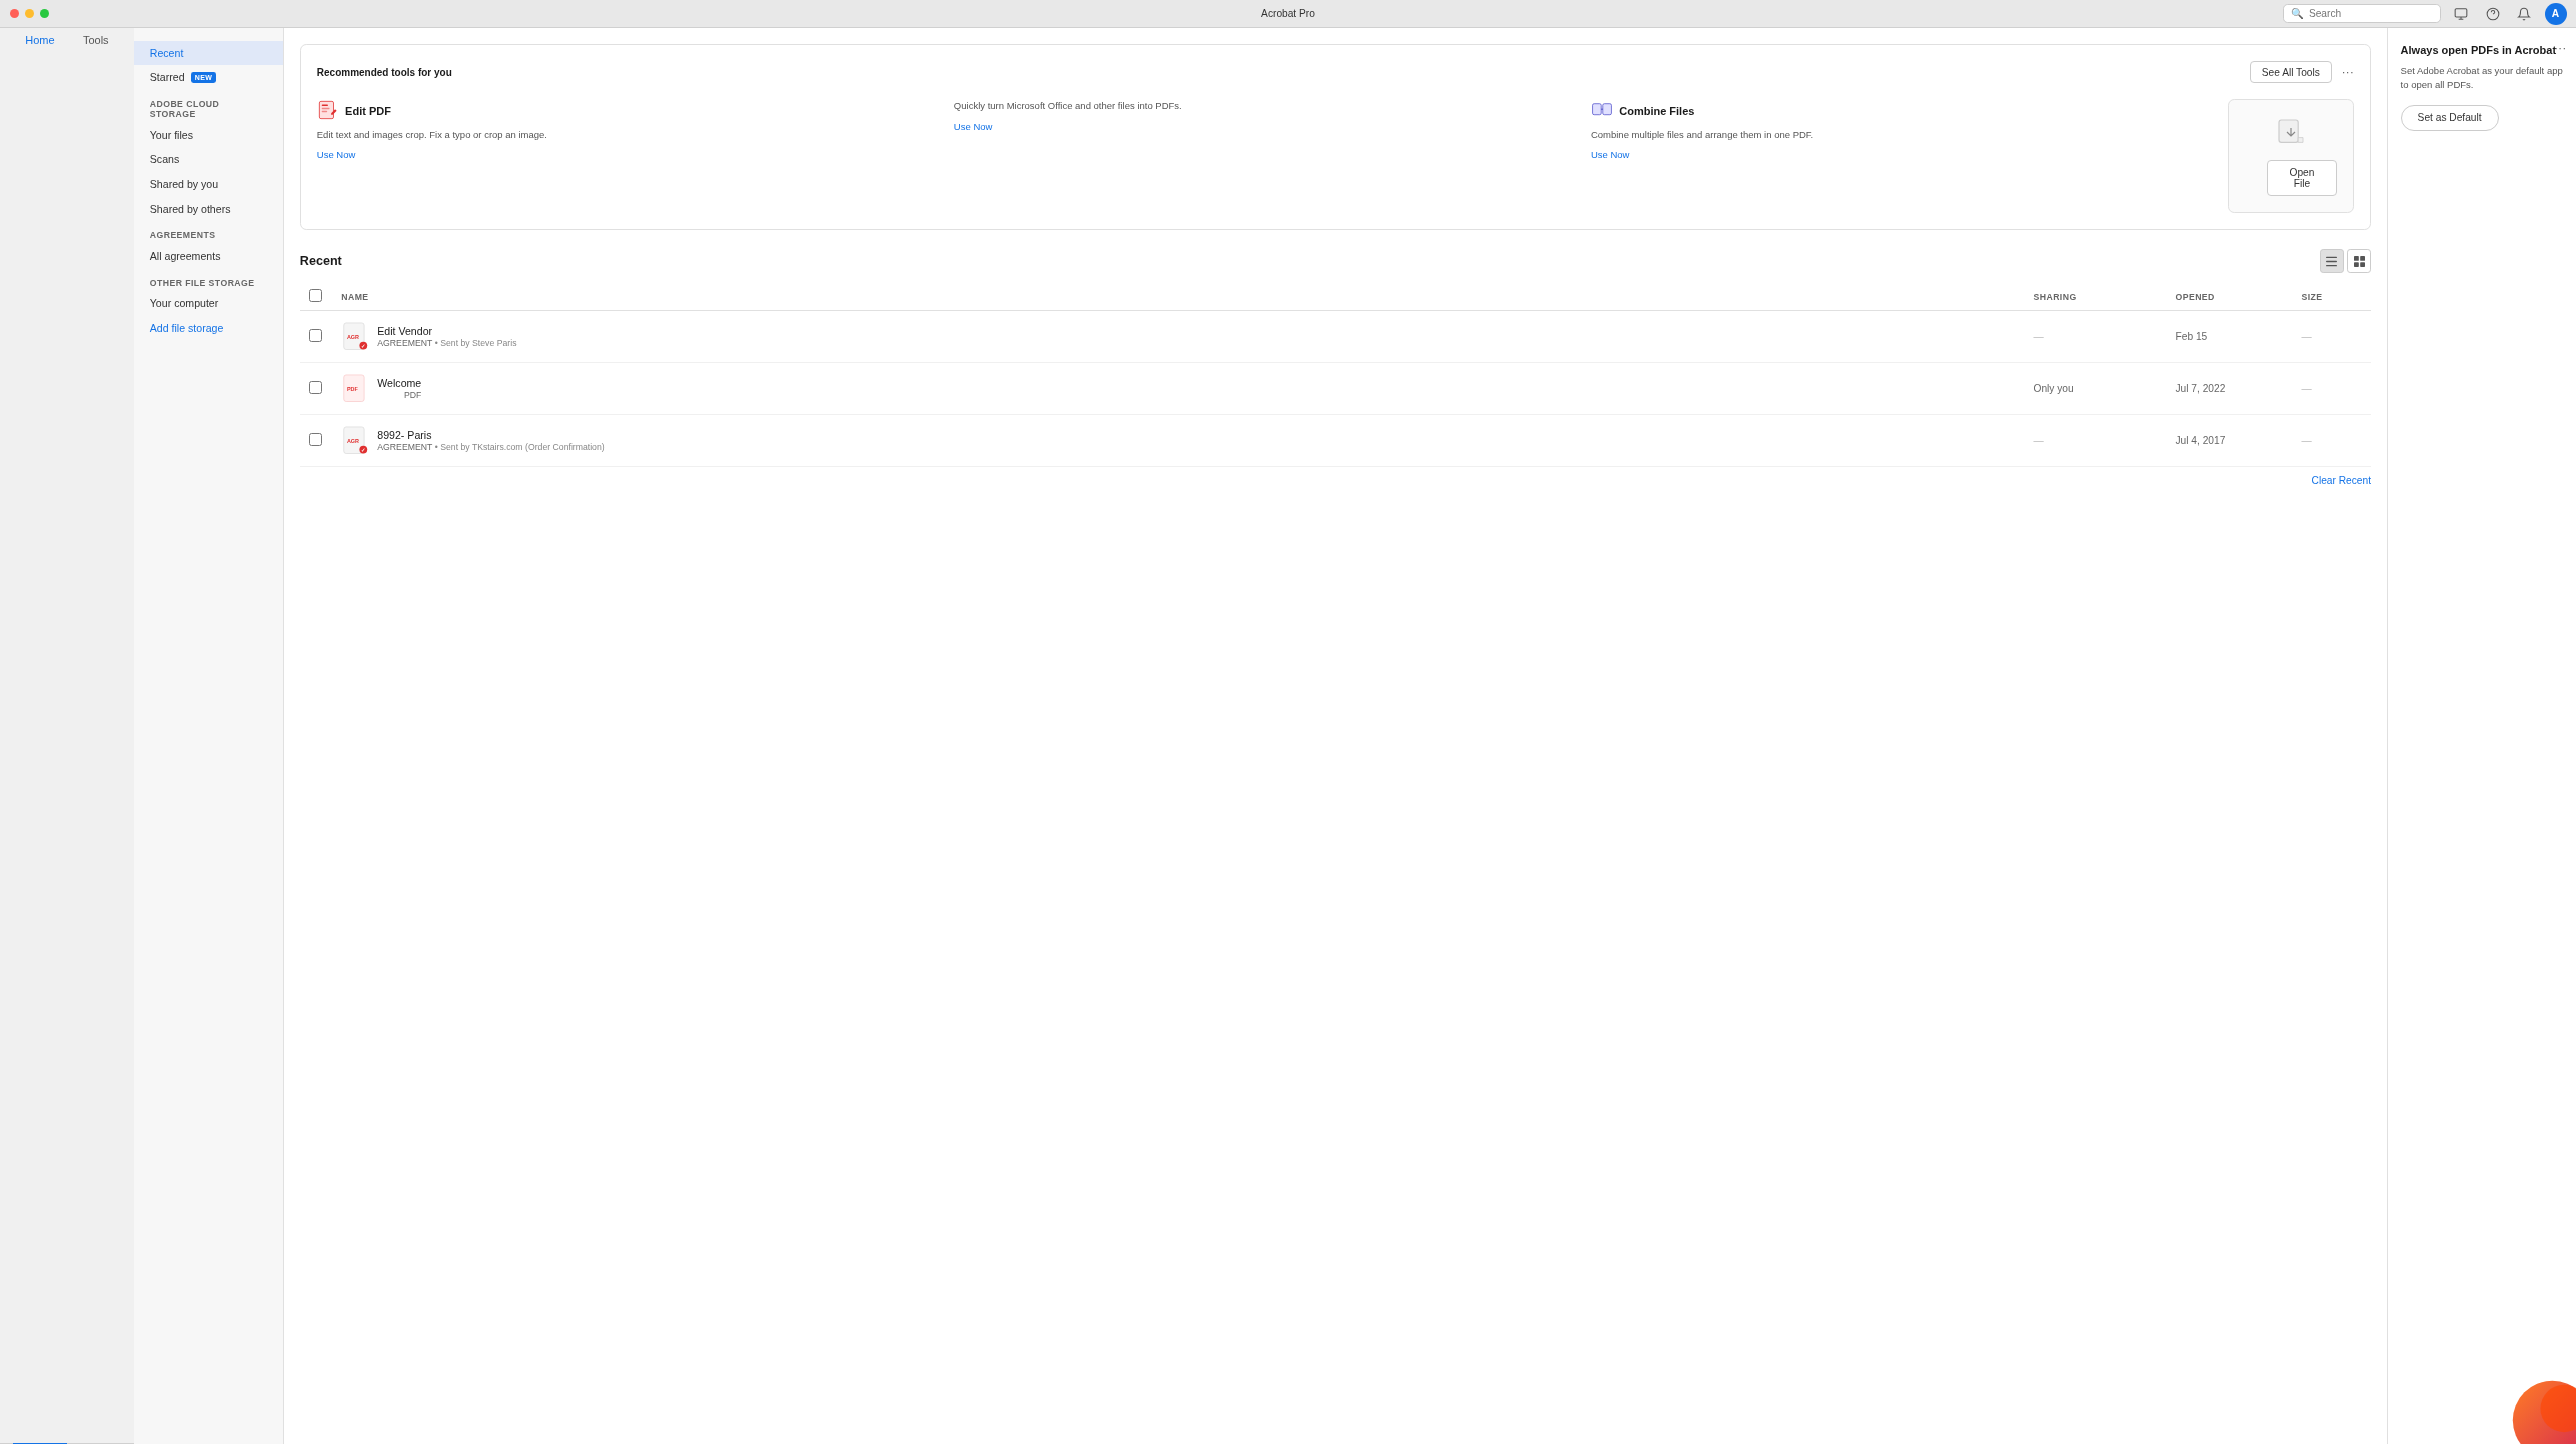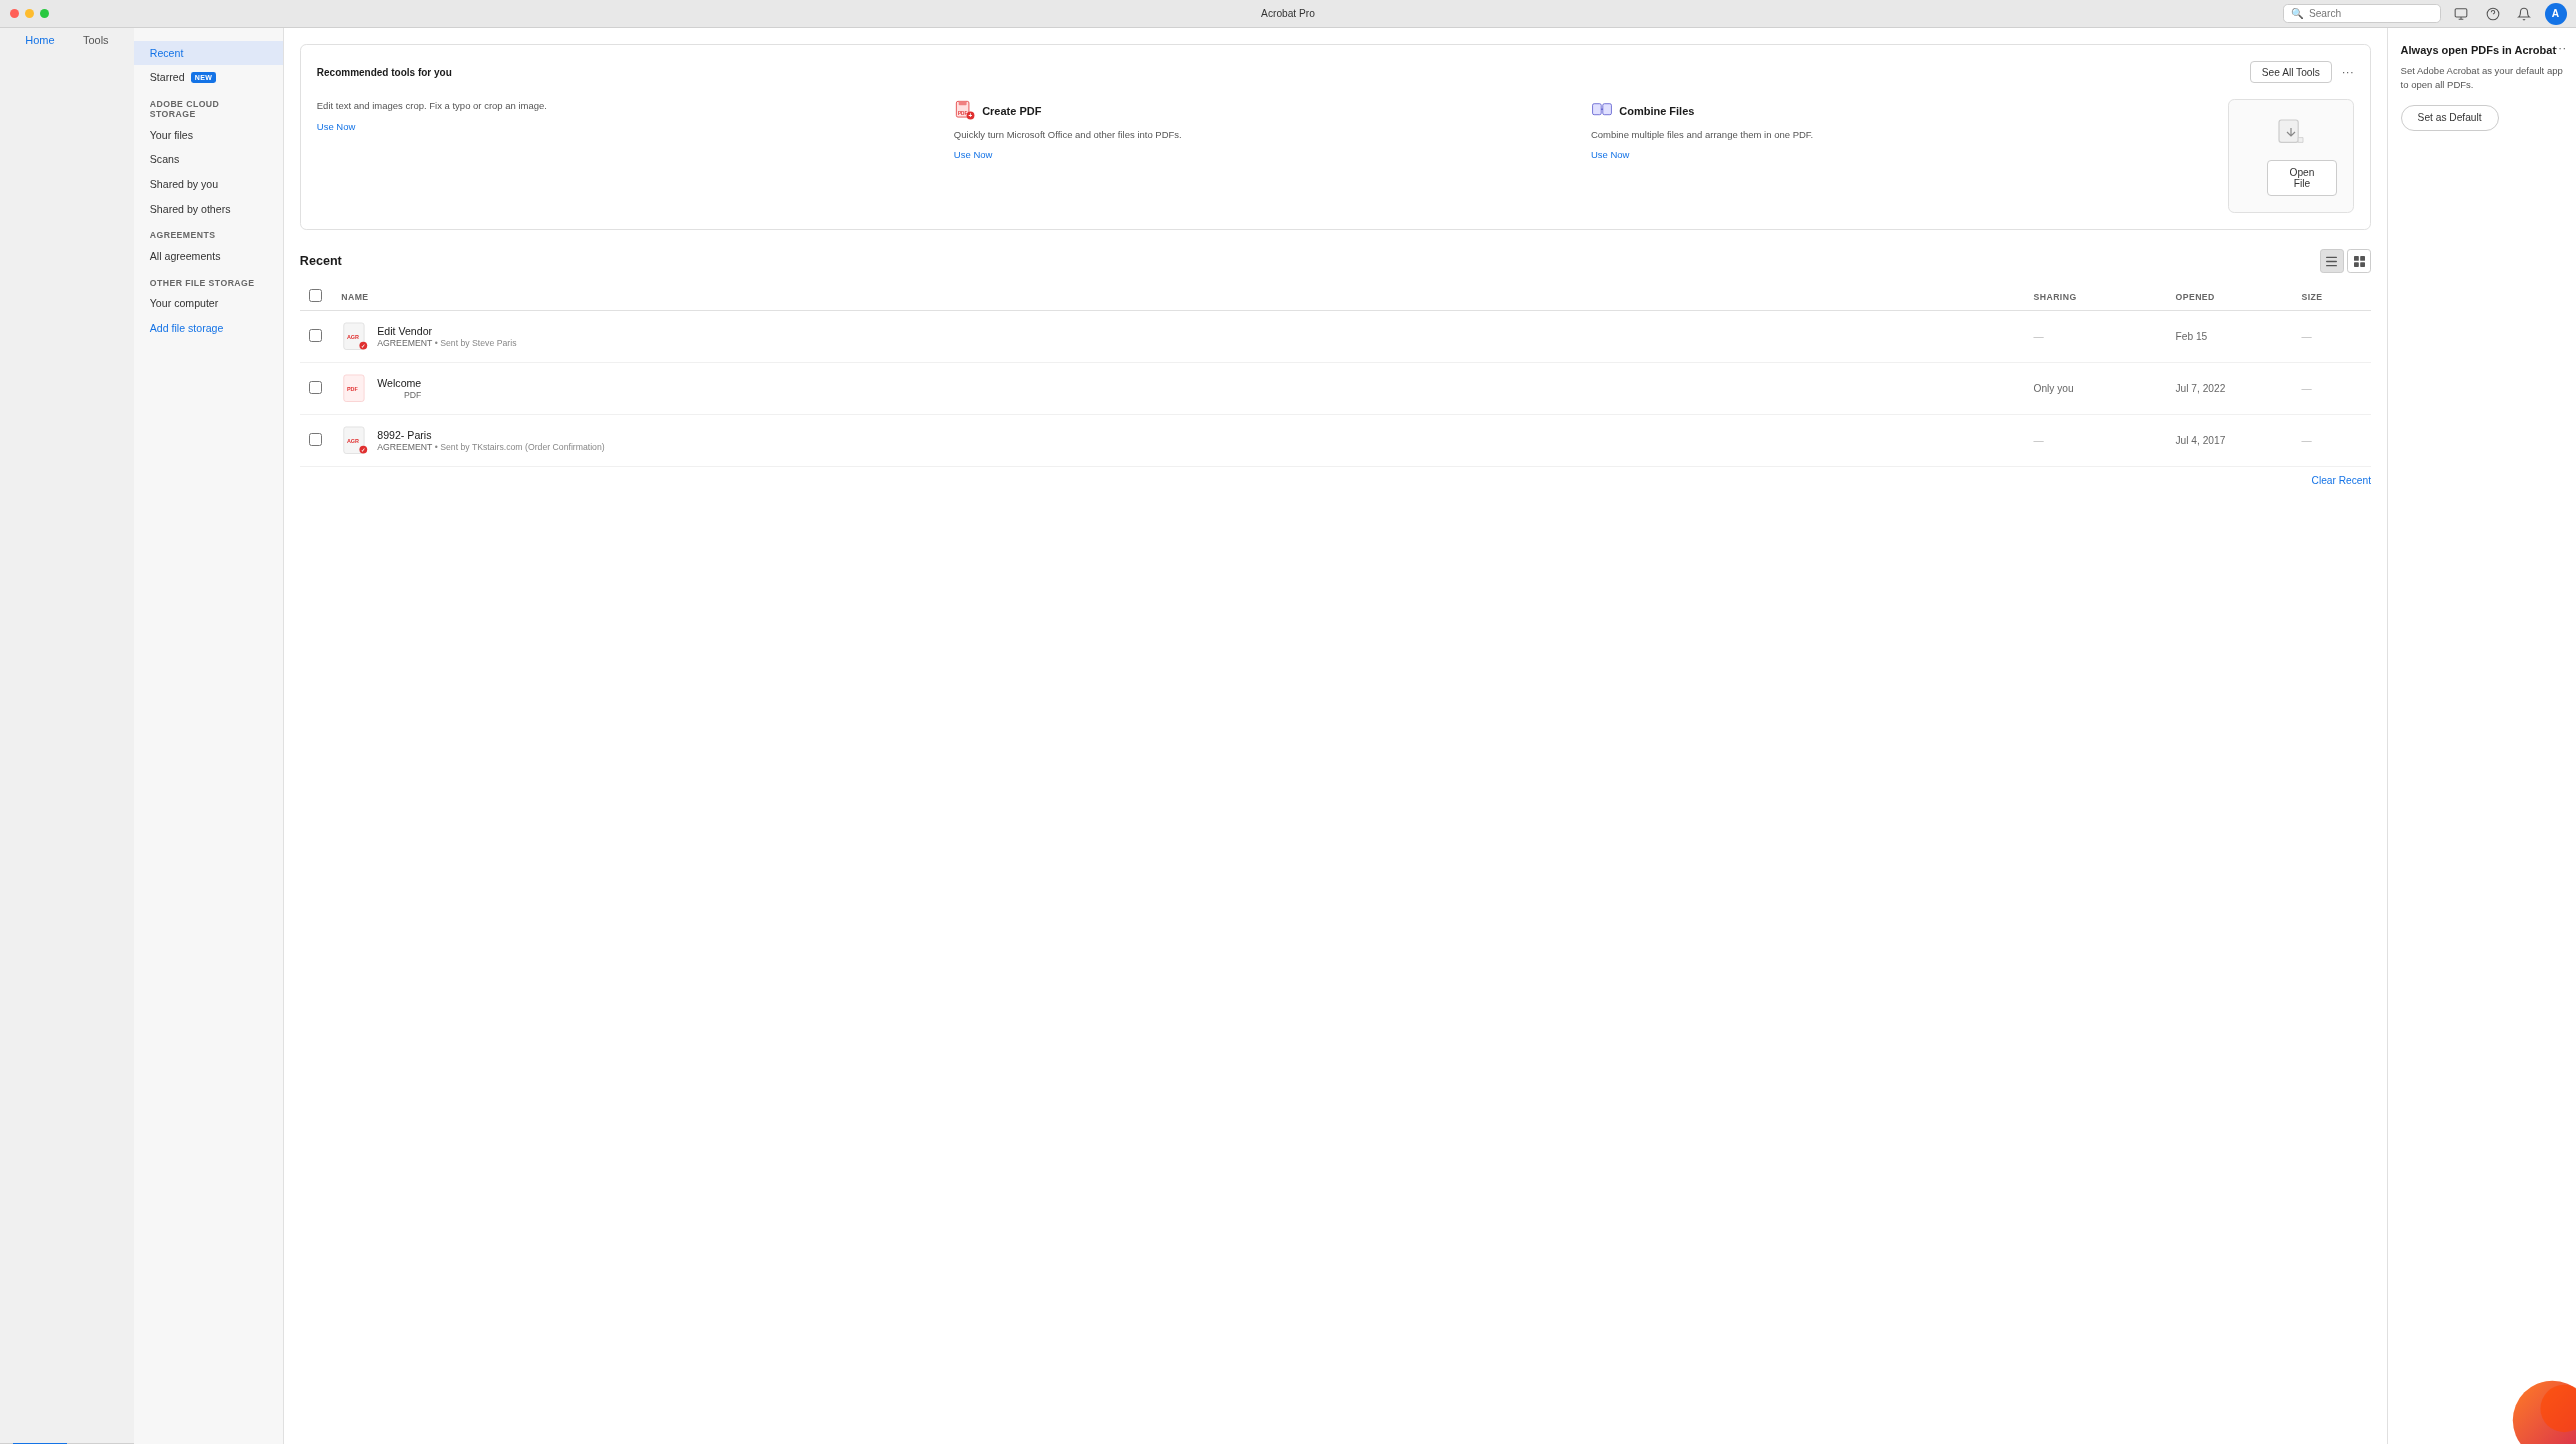--- a/index.html
+++ b/index.html
@@ -514,37 +514,37 @@
         <div class="recommended-header">
           <span class="recommended-title">Recommended tools for you</span>
           <div class="recommended-header-actions">
             <button class="see-all-btn">See All Tools</button>
             <button class="more-btn">···</button>
           </div>
         </div>
         <div class="tools-grid">
 
           <div class="tool-item">
+            <div class="tool-name">
+              <span>
+                <svg width="22" height="22" viewBox="0 0 28 28">
+                  <rect x="3" y="3" width="18" height="22" rx="2" fill="#ffe0e0" stroke="#e03030" stroke-width="1"></rect>
+                  <rect x="6" y="7" width="8" height="2" rx="1" fill="#e03030"></rect>
+                  <rect x="6" y="11" width="10" height="2" rx="1" fill="#e03030" opacity="0.5"></rect>
+                  <rect x="6" y="15" width="7" height="2" rx="1" fill="#e03030" opacity="0.5"></rect>
+                  <path d="M18 18l5-5 2 2-5 5-2 0 0-2z" fill="#e03030"></path>
+                </svg>
+              </span>
+              <span>Edit PDF</span>
+            </div>
             <div class="tool-desc">Edit text and images crop. Fix a typo or crop an image.</div>
             <div class="use-now-link">Use Now</div>
           </div>
 
           <div class="tool-item">
-            <div class="tool-name">
-              <span>
-                <svg width="22" height="22" viewBox="0 0 28 28" style="font-size:14px">
-                  <rect x="3" y="3" width="16" height="20" rx="2" fill="#ffe0e0" stroke="#e03030" stroke-width="1"></rect>
-                  <rect x="6" y="3" width="10" height="5" rx="1" fill="#f08080"></rect>
-                  <text x="5" y="20" font-size="6" fill="#e03030" font-weight="bold">PDF</text>
-                  <circle cx="21" cy="21" r="5" fill="#e03030"></circle>
-                  <text x="18.5" y="24" font-size="8" fill="white" font-weight="bold">+</text>
-                </svg>
-              </span>
-              <span>Create PDF</span>
-            </div>
             <div class="tool-desc">Quickly turn Microsoft Office and other files into PDFs.</div>
             <div class="use-now-link">Use Now</div>
           </div>
 
           <div class="tool-item">
             <div class="tool-name">
               <span>
                 <svg width="22" height="22" viewBox="0 0 28 28">
                   <rect x="2" y="6" width="11" height="14" rx="2" fill="#e0e0ff" stroke="#5555cc" stroke-width="1"></rect>
                   <rect x="15" y="6" width="11" height="14" rx="2" fill="#e0e0ff" stroke="#5555cc" stroke-width="1"></rect>

